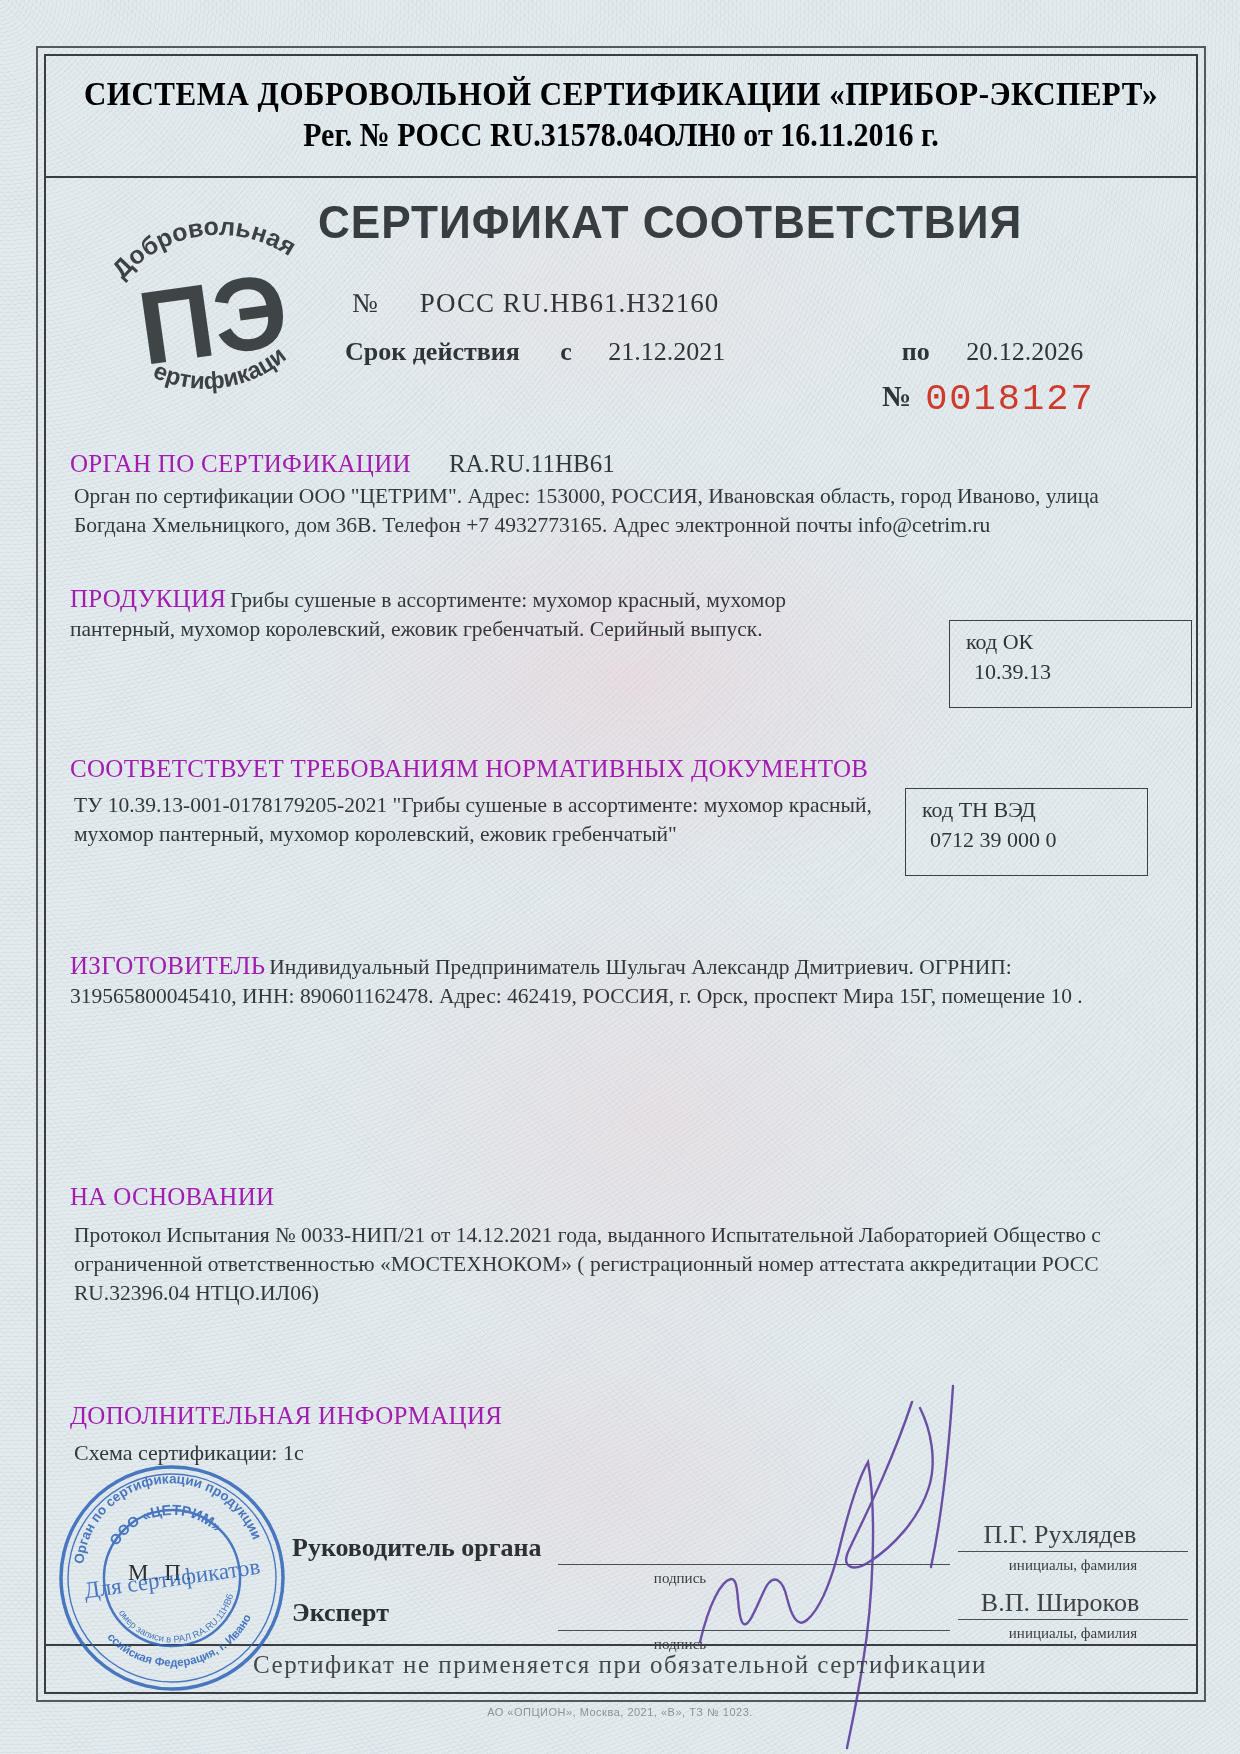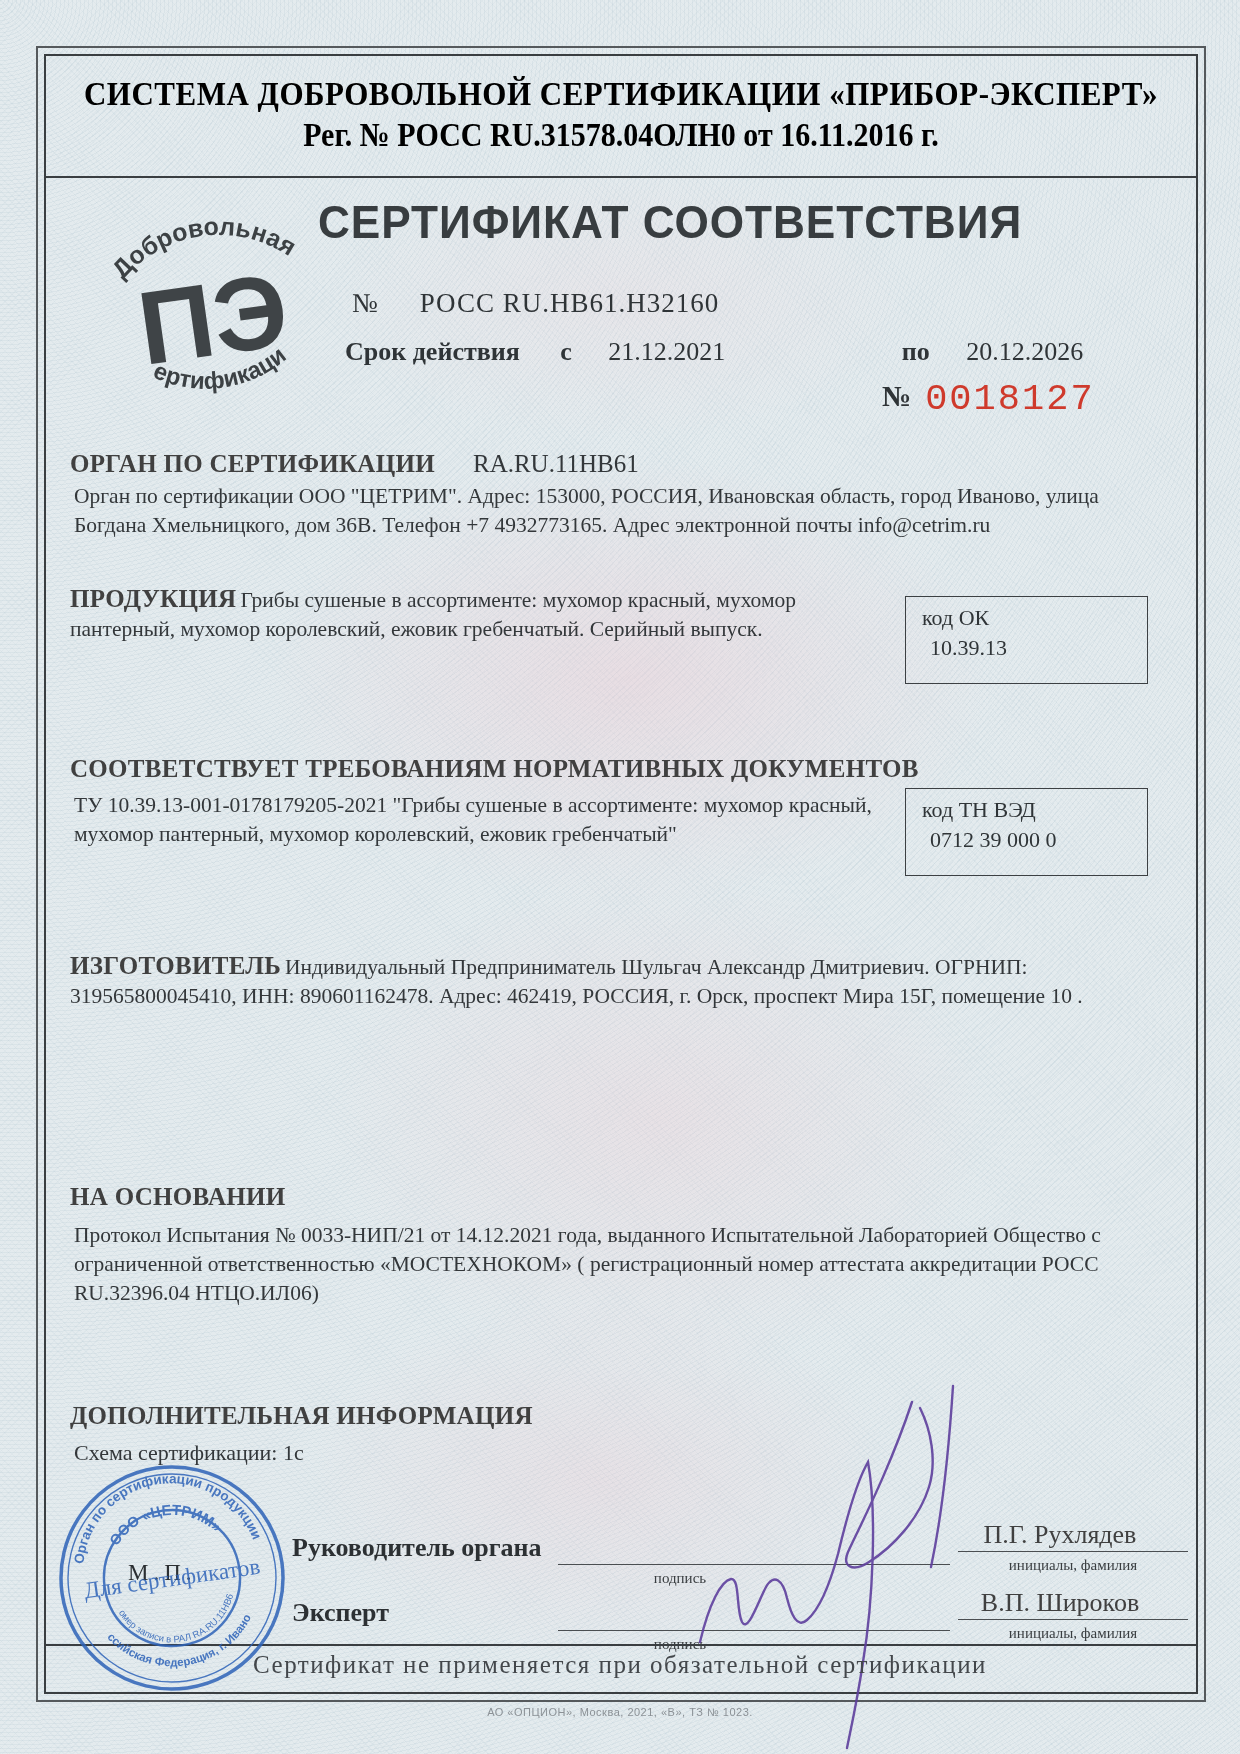--- a/index.html
+++ b/index.html
@@ -30,21 +30,21 @@
   .serif{color:#2f3437;}
   .no-line{position:absolute;left:352px;top:288px;font-size:27px;}
   .no-line .val{margin-left:42px;letter-spacing:1px;}
   .term-line{position:absolute;left:345px;top:337px;font-size:26px;white-space:nowrap;}
   .term-line b{font-weight:bold;}
   .blank-no{position:absolute;left:882px;top:378px;white-space:nowrap;}
   .blank-no .nsign{font-size:29px;font-weight:bold;color:#2f3437;vertical-align:3px;}
   .blank-no .digits{font-family:"Liberation Mono",monospace;font-size:37px;letter-spacing:2px;margin-left:14px;}
   
   .sec{position:absolute;left:70px;color:#33373a;}
-  .sec .h{font-size:25px;font-weight:bold;color:#404040;letter-spacing:0.3px;}
+  .sec .h{font-size:25px;font-weight:normal;color:#a21caf;letter-spacing:0.3px;}
   .sec .code{font-size:25px;margin-left:38px;}
   .sec .t{font-size:21.5px;line-height:29px;}
   .sec p{margin:4px 0 0 4px;font-size:21.5px;line-height:29px;}
   .codebox{position:absolute;left:905px;width:243px;height:88px;border:1.5px solid #3c4043;
     padding:8px 0 0 16px;box-sizing:border-box;color:#2f3437;}
   .codebox .cl{font-size:22px;}
   .codebox .cv{font-size:22px;margin-top:4px;padding-left:8px;}
   
   .sigrow{position:absolute;color:#2c3033;}
   .role{font-size:26px;font-weight:bold;white-space:nowrap;}
@@ -110,21 +110,21 @@
 
   <div class="sec" style="top:450px;width:1076px;">
     <span class="h">ОРГАН ПО СЕРТИФИКАЦИИ</span><span class="code">RA.RU.11НВ61</span>
     <p>Орган по сертификации ООО "ЦЕТРИМ". Адрес: 153000, РОССИЯ, Ивановская область, город Иваново, улица Богдана Хмельницкого, дом 36В. Телефон +7 4932773165. Адрес электронной почты info@cetrim.ru</p>
   </div>
 
   <div class="sec" style="top:585px;width:760px;">
     <span class="h">ПРОДУКЦИЯ</span>
     <span class="t">Грибы сушеные в ассортименте: мухомор красный, мухомор пантерный, мухомор королевский, ежовик гребенчатый. Серийный выпуск.</span>
   </div>
-  <div class="codebox" style="top:596px;">
+  <div class="codebox" style="top:620px;margin-left:44px;">
     <div class="cl">код ОК</div>
     <div class="cv">10.39.13</div>
   </div>
 
   <div class="sec" style="top:755px;width:850px;">
     <div class="h">СООТВЕТСТВУЕТ ТРЕБОВАНИЯМ НОРМАТИВНЫХ ДОКУМЕНТОВ</div>
     <p style="margin-top:8px;">ТУ 10.39.13-001-0178179205-2021  "Грибы сушеные в ассортименте: мухомор красный, мухомор пантерный, мухомор королевский, ежовик гребенчатый"</p>
   </div>
   <div class="codebox" style="top:788px;">
     <div class="cl">код ТН ВЭД</div>

